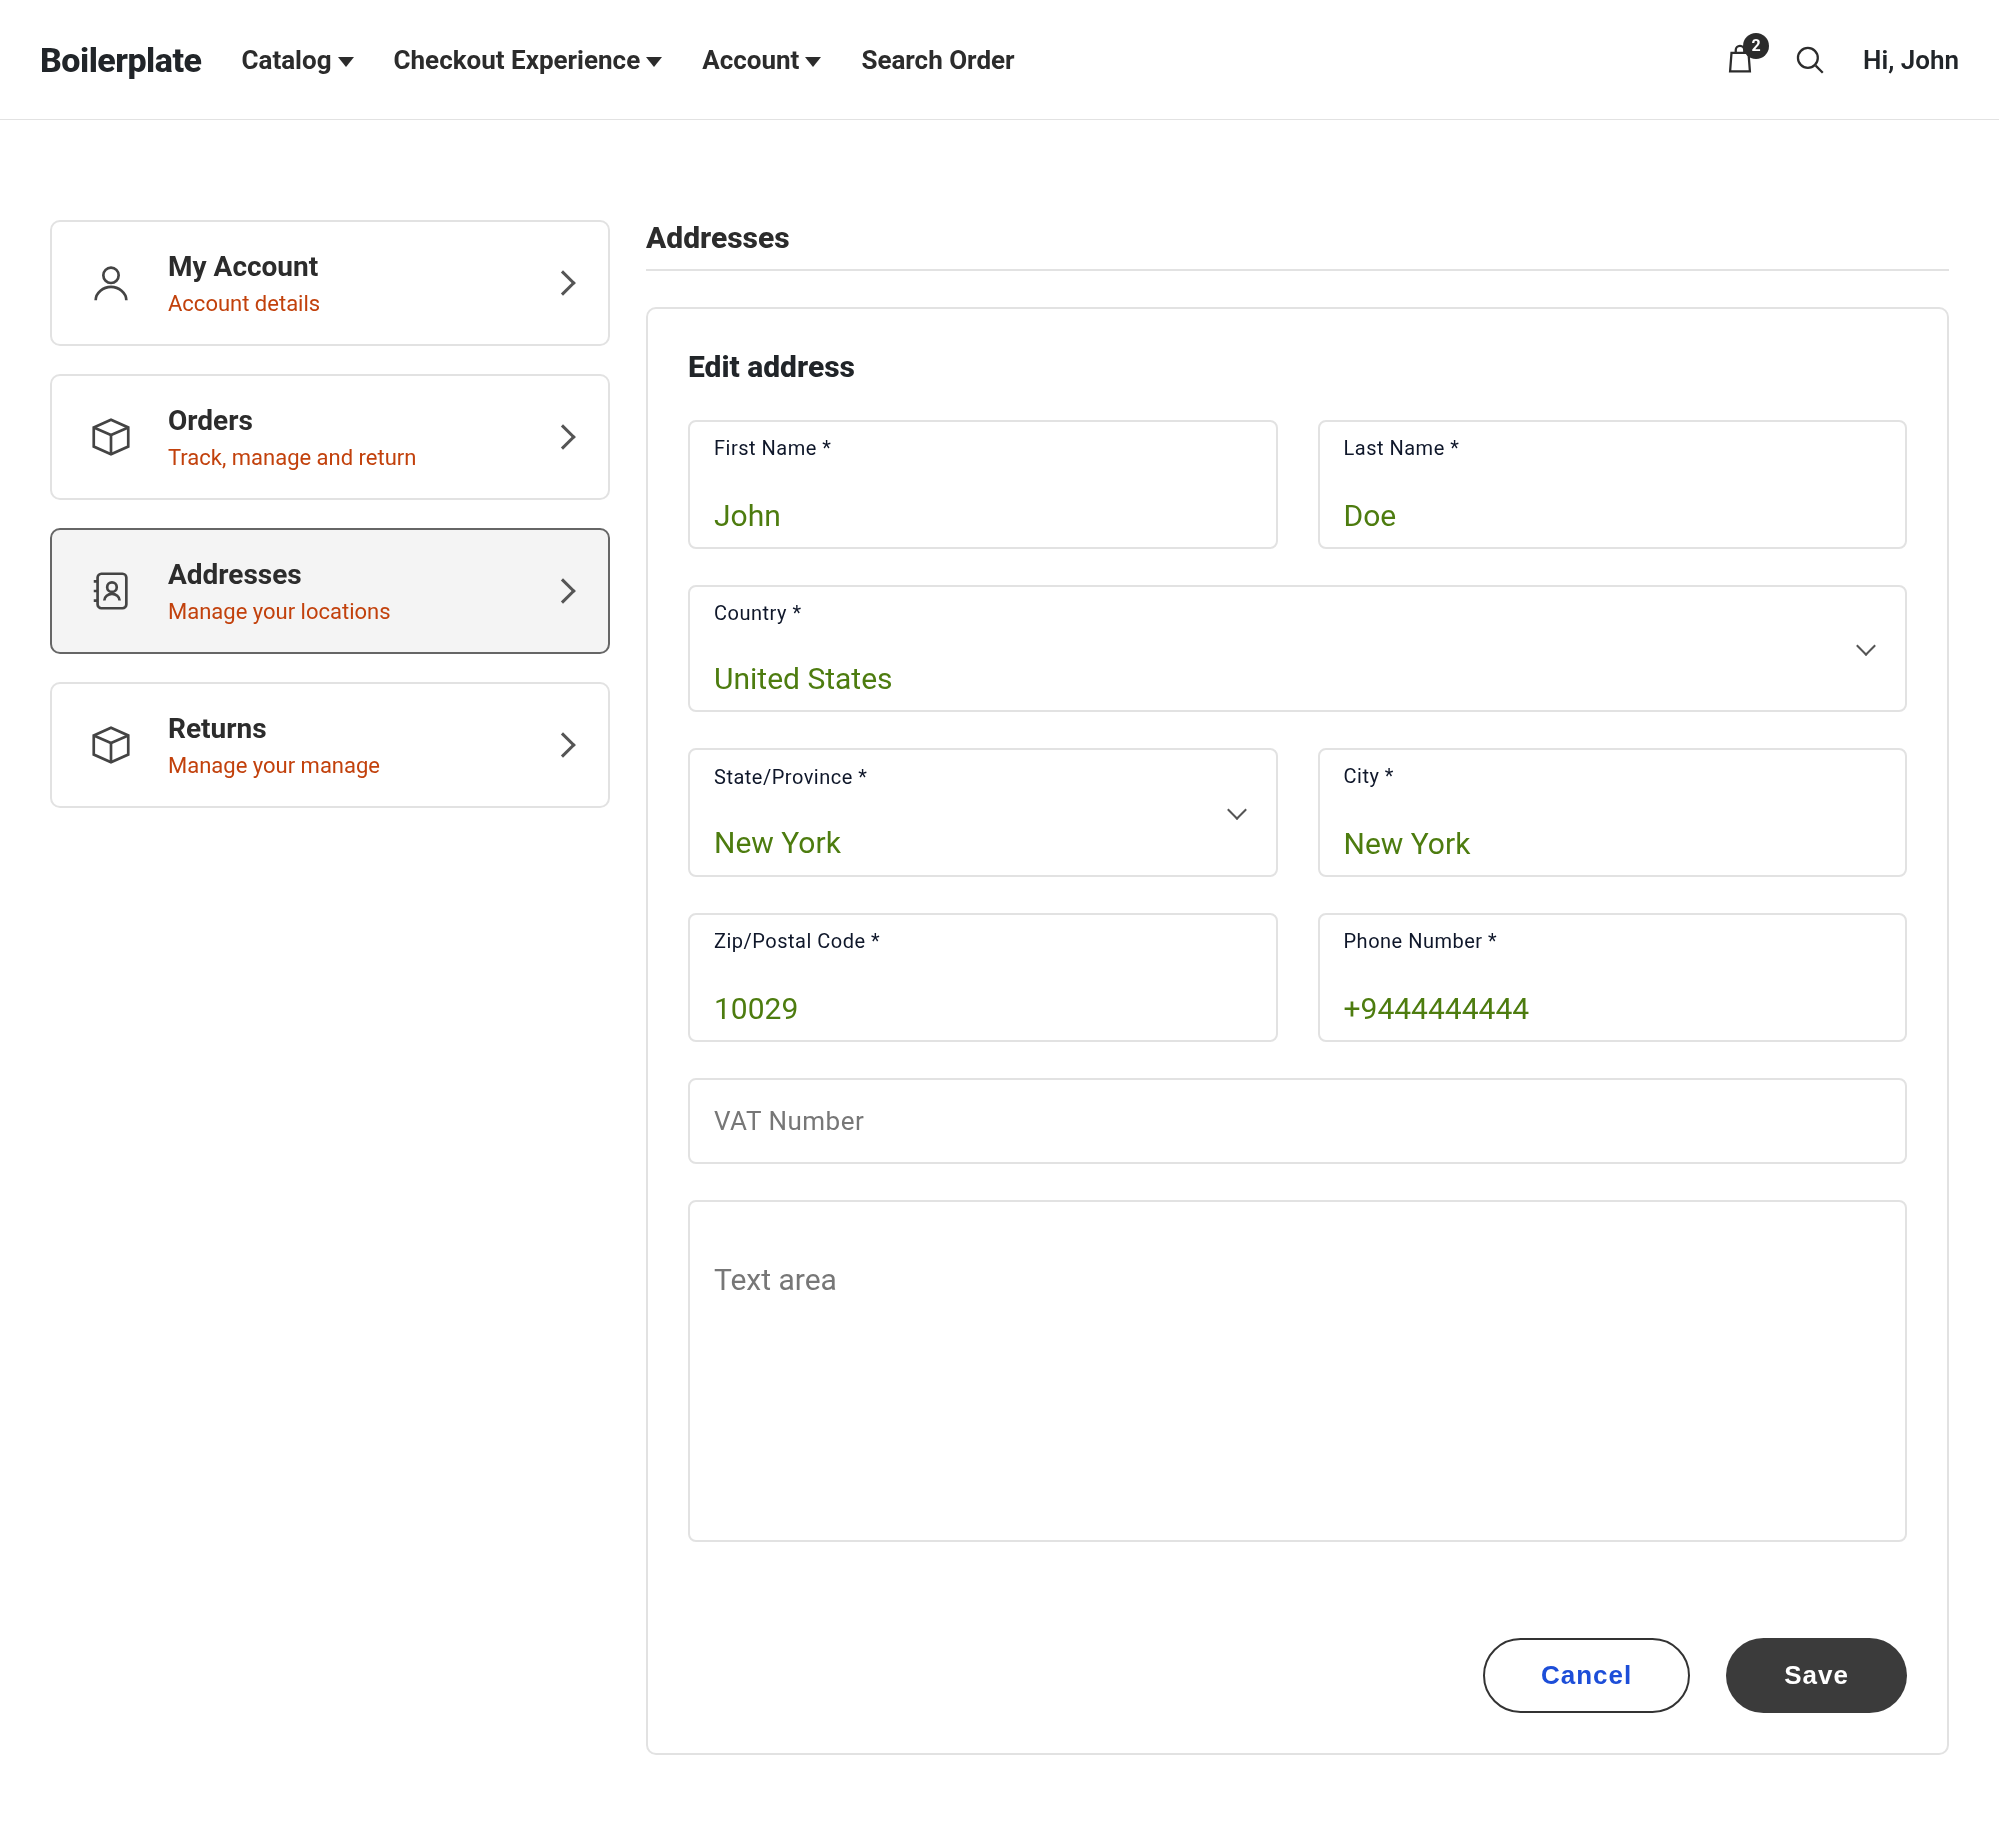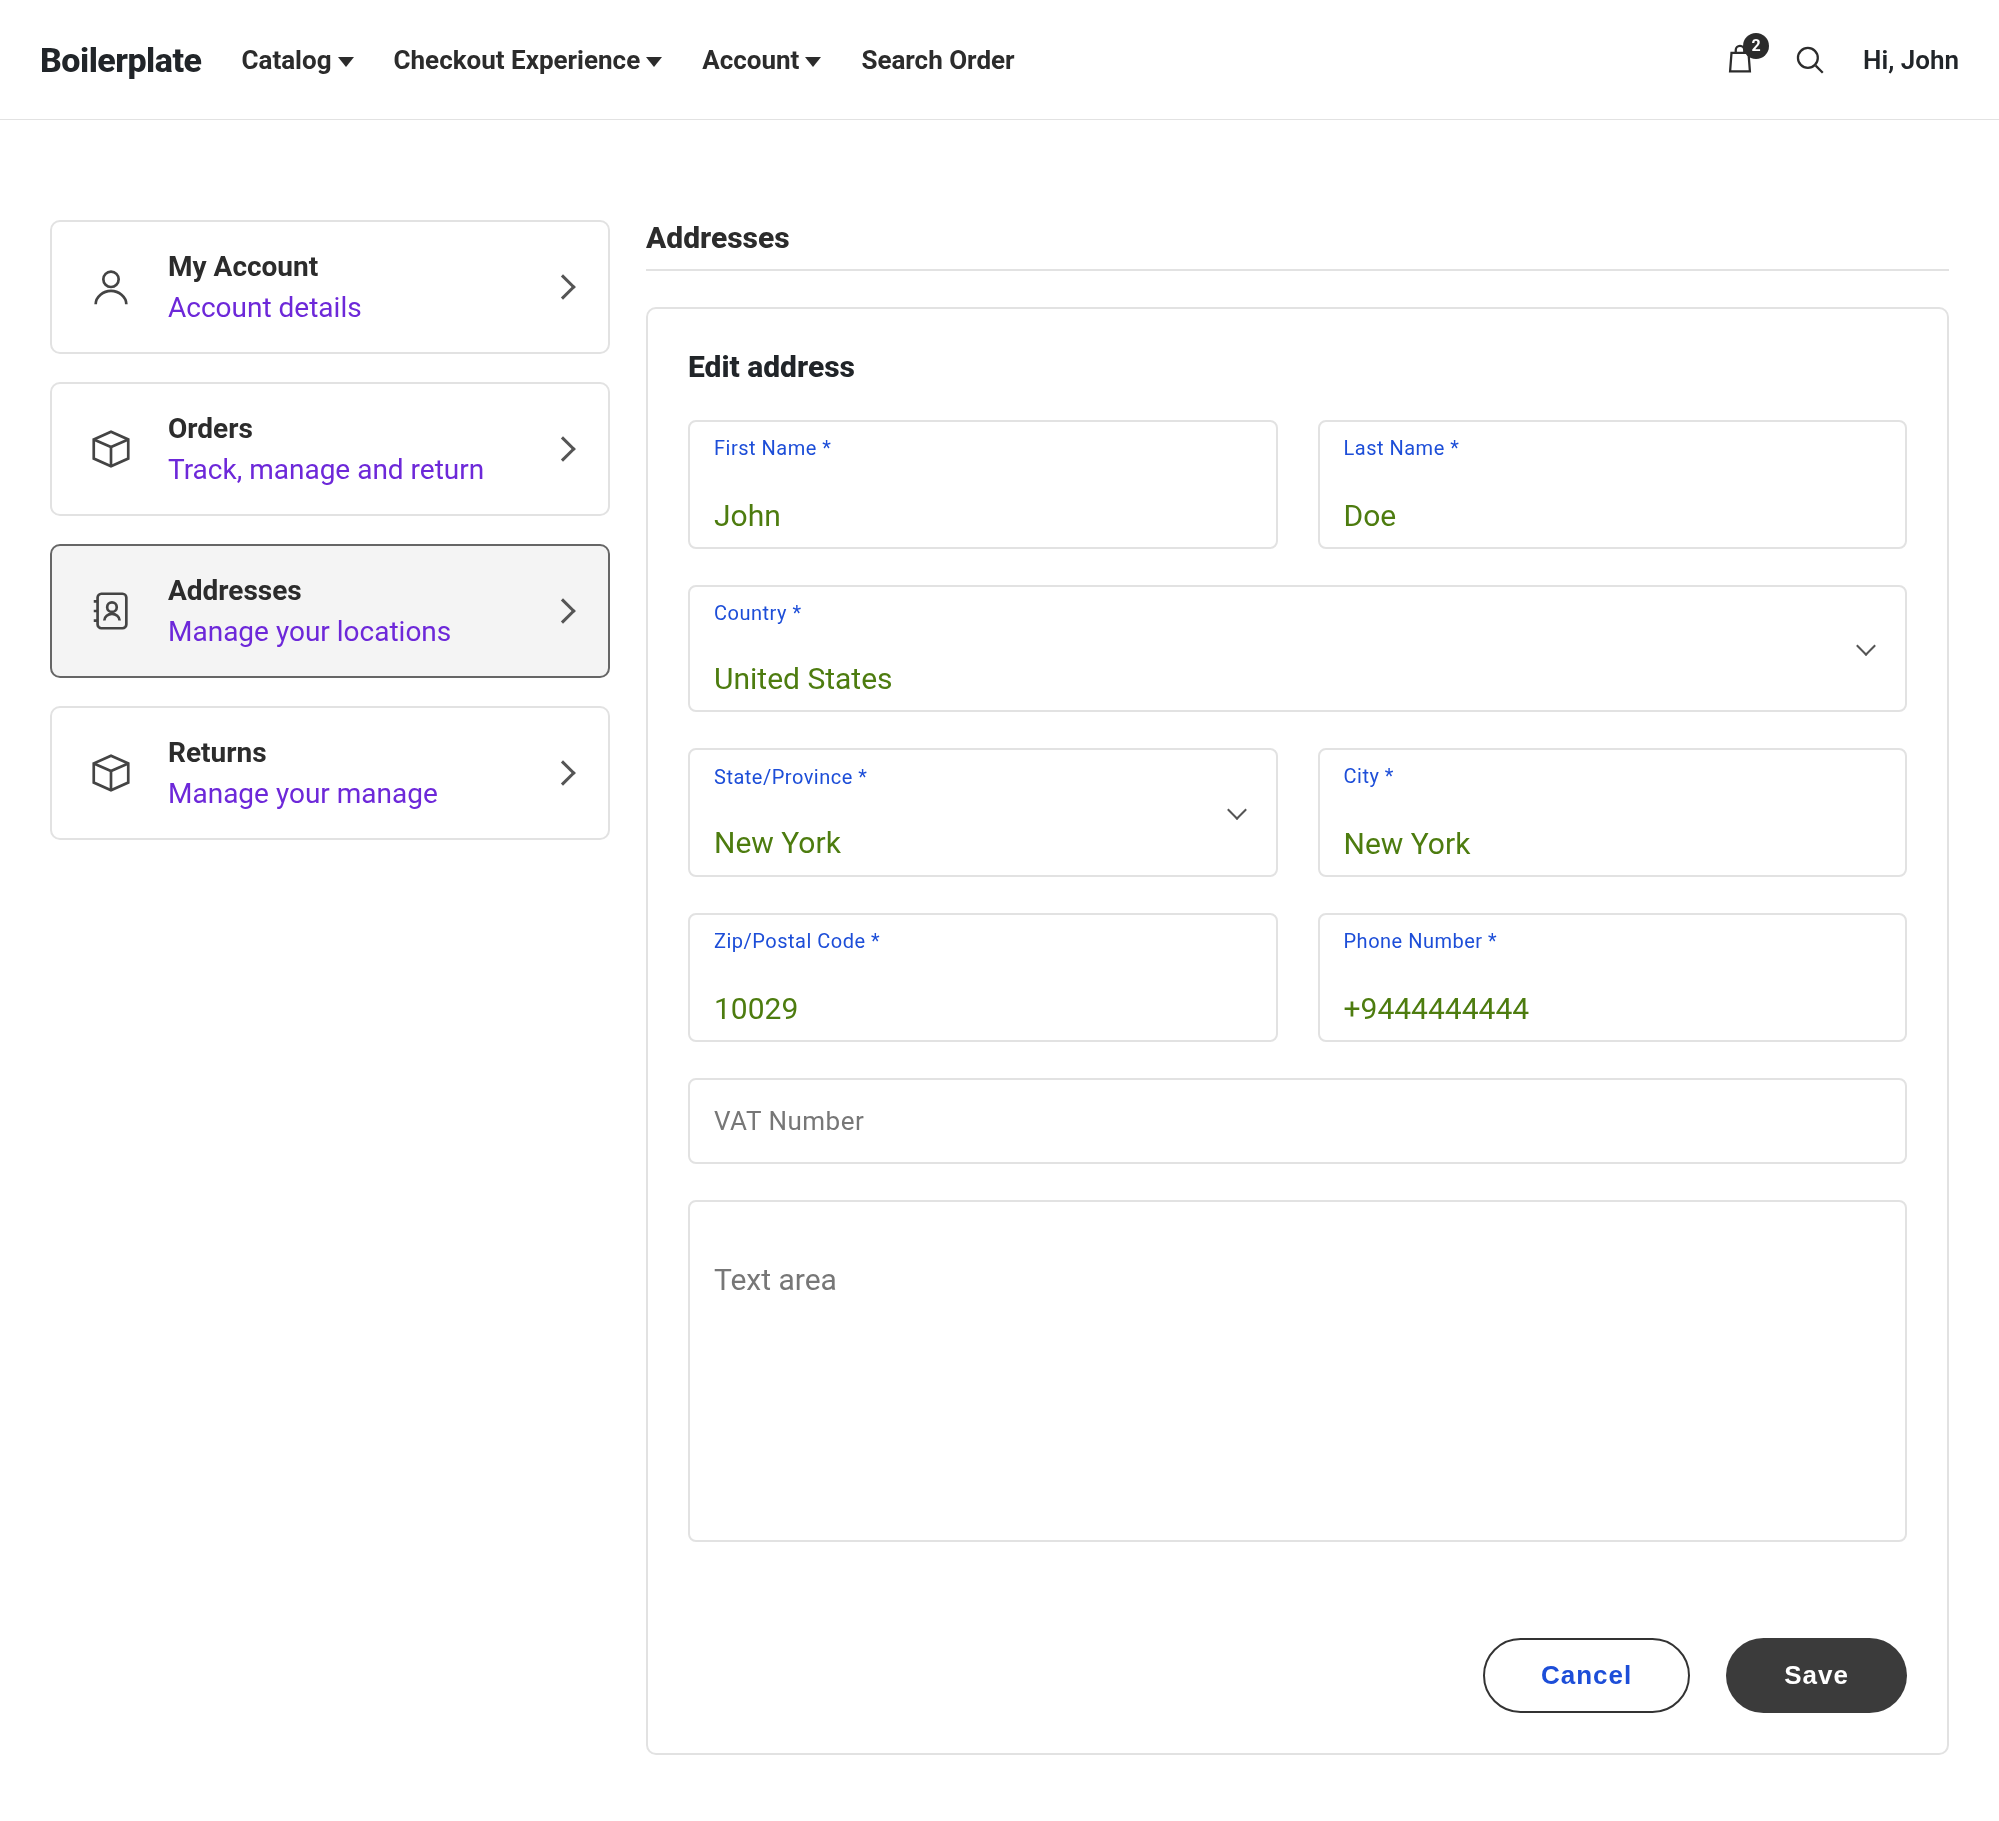--- a/index.html
+++ b/index.html
@@ -28,34 +28,34 @@
   .greeting{font-size:26px;font-weight:600;}
 
   
   .container{display:flex;gap:36px;padding:100px 50px;}
   .sidebar{width:560px;flex-shrink:0;display:flex;flex-direction:column;gap:28px;}
   .card{border:2px solid var(--border-light);border-radius:10px;padding:28px 36px;display:flex;align-items:center;gap:34px;cursor:pointer;background:#fff;}
   .card.active{border-color:#666;background:#f4f4f4;}
   .card-icon{width:46px;height:46px;flex-shrink:0;stroke:#444;stroke-width:1.4;fill:none;}
   .card-body{flex:1;}
   .card-title{font-size:28px;font-weight:700;color:#2c2c2c;margin-bottom:8px;}
-  .card-sub{font-size:28px;color:#6d28d9;}
+  .card-sub{font-size:22px;color:#c2410c;}
   .card-chevron{width:18px;height:18px;border-top:3px solid #555;border-right:3px solid #555;transform:rotate(45deg);}
 
   .main{flex:1;min-width:0;}
   .page-title{font-size:30px;font-weight:800;color:#2c2c2c;margin:0 0 14px 0;}
   .divider{height:2px;background:var(--border-light);margin-bottom:36px;}
   .panel{border:2px solid var(--border-light);border-radius:10px;padding:40px;}
   .panel-title{font-size:30px;font-weight:800;margin:0 0 36px 0;}
 
   .row{display:flex;gap:40px;margin-bottom:36px;}
   .row .field{flex:1;}
   .field{border:2px solid var(--border-light);border-radius:8px;padding:14px 24px 14px 24px;position:relative;}
   .field.select{display:flex;align-items:center;}
-  .field-label{font-size:20px;color:#1d4ed8;letter-spacing:0.5px;display:block;margin-bottom:2px;}
+  .field-label{font-size:20px;color:#0f172a;letter-spacing:0.5px;display:block;margin-bottom:2px;}
   .field-input{border:none;outline:none;width:100%;font-size:30px;color:#4d7c0f;background:transparent;padding:0;font-family:inherit;margin-top:36px;}
   .field-input::placeholder{color:#777;}
   .field.single{height:86px;display:flex;align-items:center;}
   .field.single .field-label{font-size:26px;color:#777;margin:0;}
   .select-chevron{width:14px;height:14px;border-bottom:2.5px solid #555;border-right:2.5px solid #555;transform:rotate(45deg);margin-right:8px;margin-top:-6px;}
   .select-body{flex:1;}
   textarea.field-input{resize:none;height:250px;font-family:inherit;}
   .field.textarea{padding:24px;}
 
   .actions{display:flex;justify-content:flex-end;gap:36px;margin-top:96px;}

